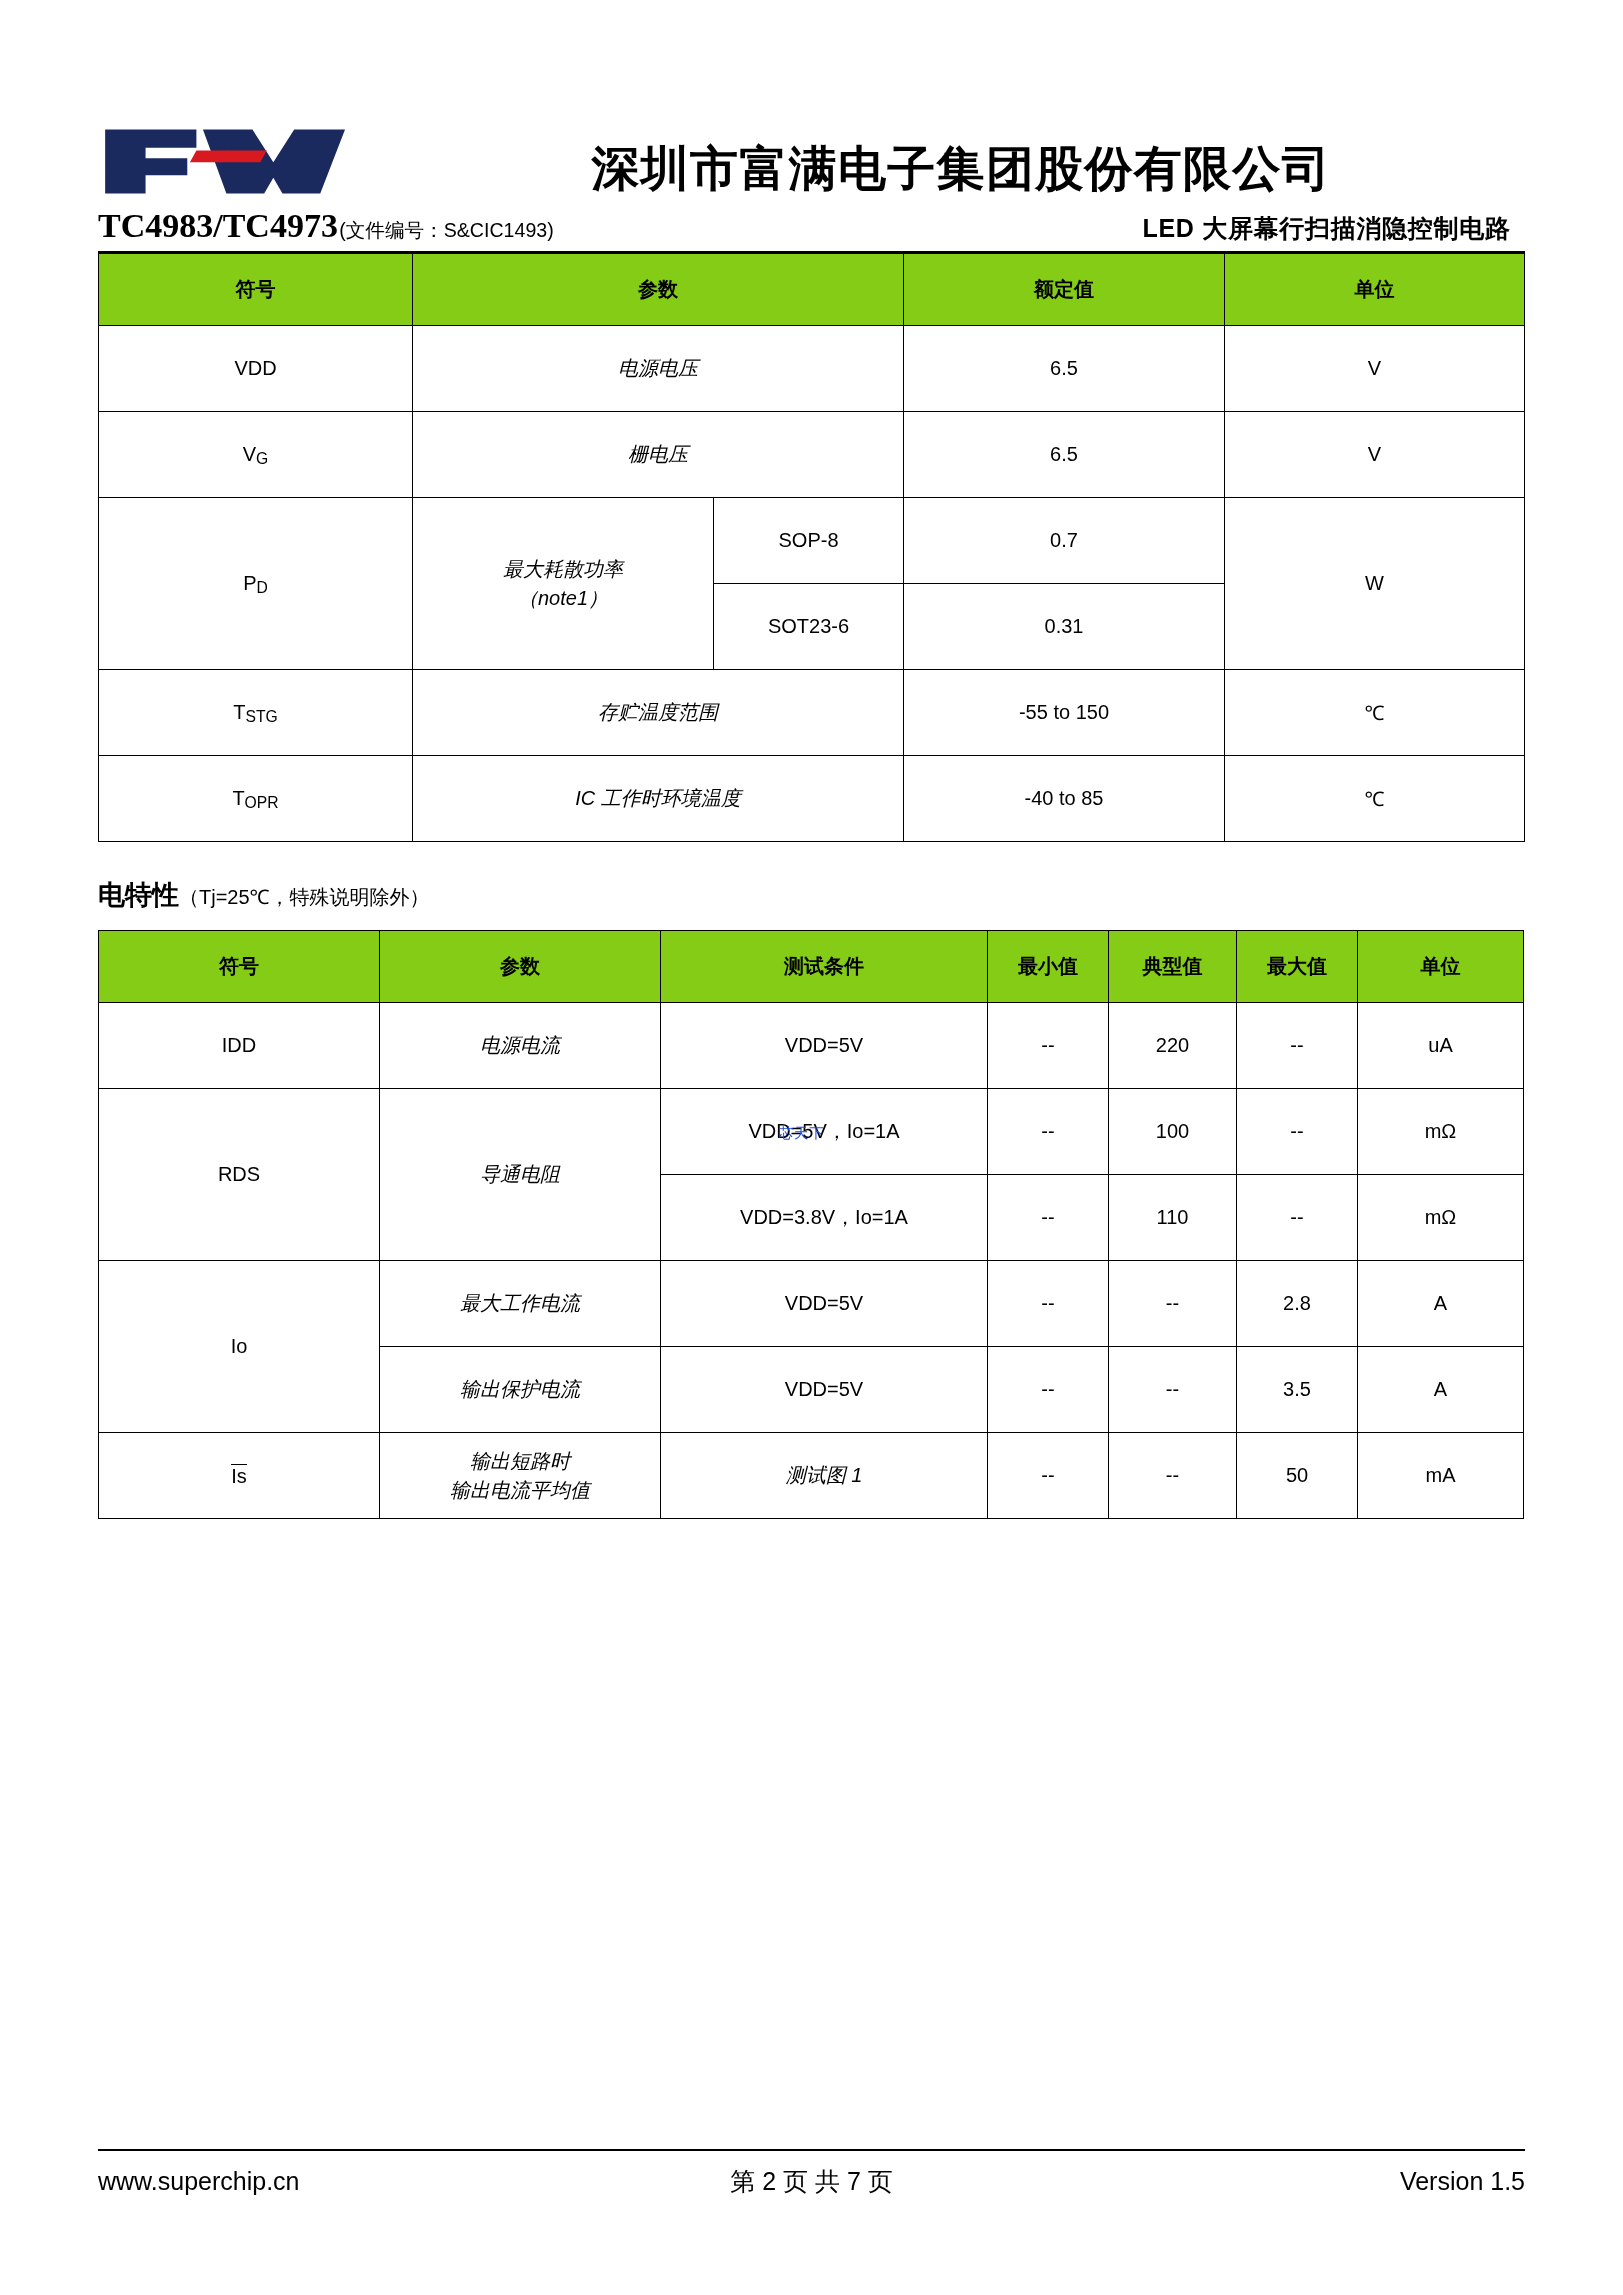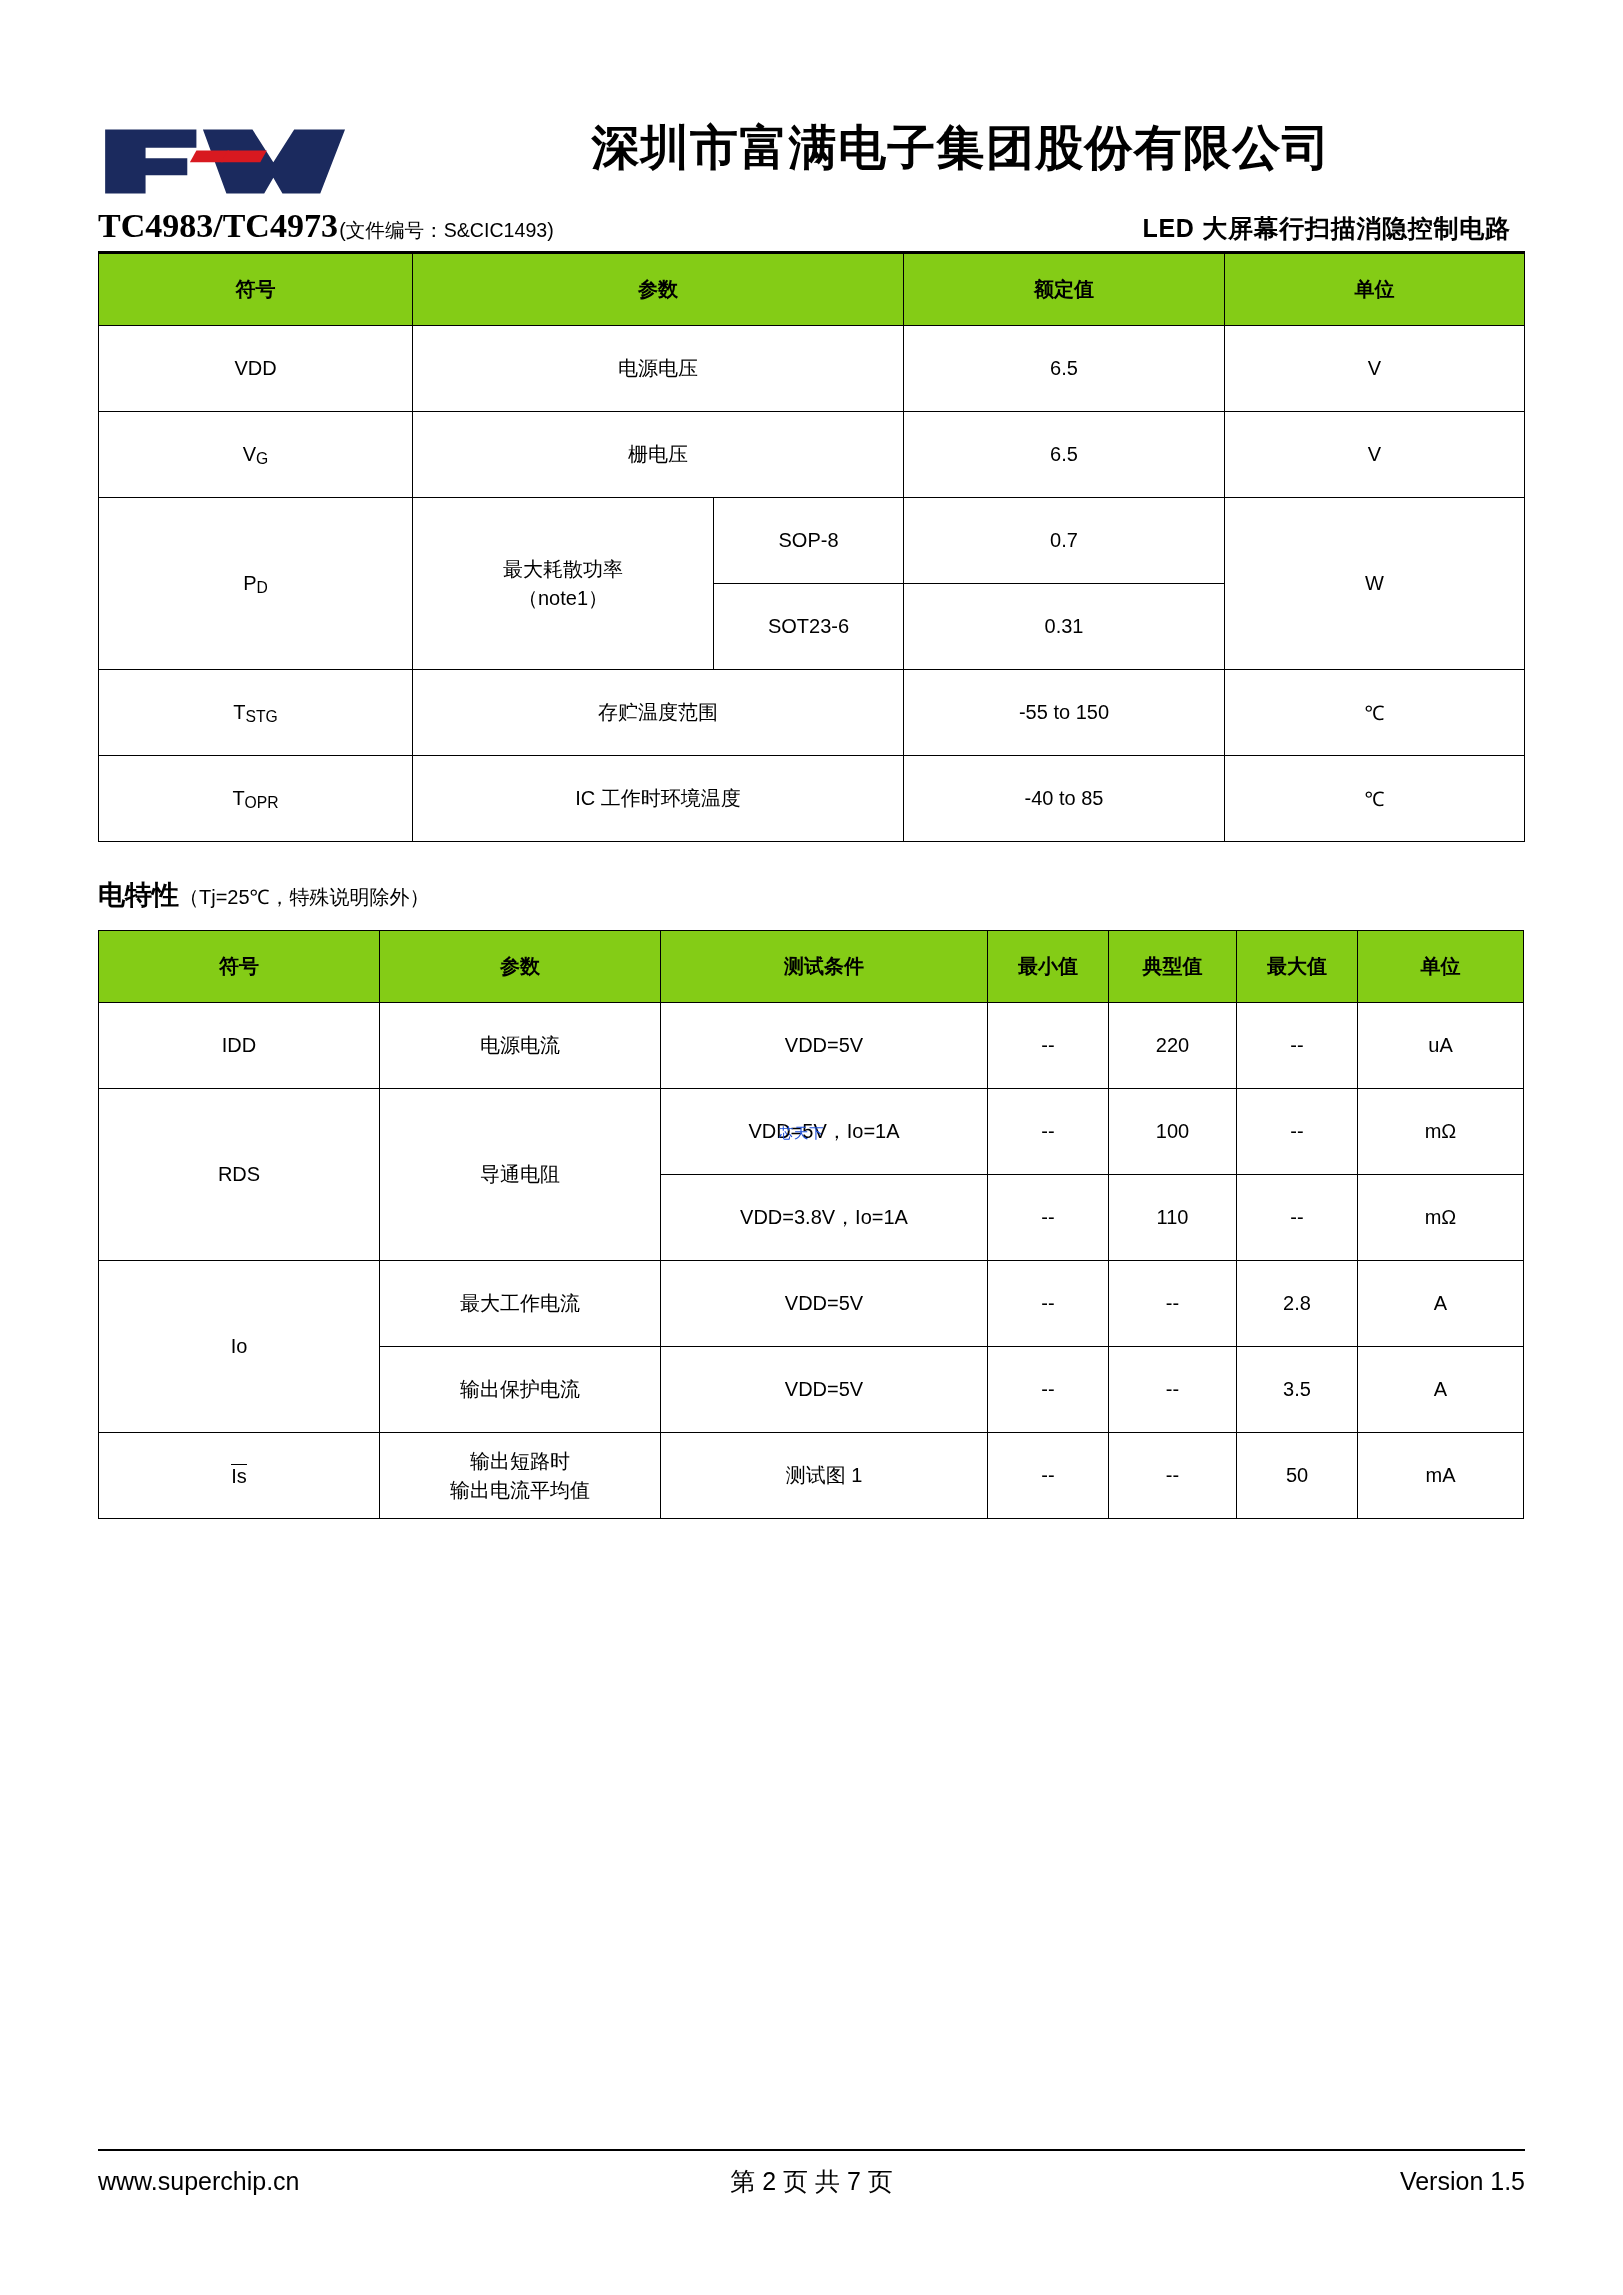--- a/index.html
+++ b/index.html
@@ -19,21 +19,21 @@
     left: 0; top: 0;
     width: 1623px;
     height: 2295px;
     box-sizing: border-box;
     padding: 98px 98px 0 98px;
   }
 
   
   .header {
     display: flex;
-    align-items: center;
+    align-items: flex-end;
     gap: 31px;
   }
   .logo {
     width: 262px;
     height: 88px;
     flex: 0 0 auto;
     position: relative;
     margin-top: 11.8px;
   }
   .company-block {
@@ -120,21 +120,21 @@
     font-weight: normal;
   }
   table.spec th {
     background: #84cc16;
     font-weight: bold;
     height: 71px;
   }
   table.spec td {
     height: 85px;
   }
-  .cn-cell { font-family: "Liberation Sans", sans-serif; }
+  .cn-cell { font-family: "Liberation Sans", sans-serif; font-style: italic; }
   sub.sm {
     font-size: 15.7px;
     vertical-align: baseline;
     position: relative;
     top: 2.6px;
   }
   .overline {
     border-top: 1.3px solid #000;
     padding-top: 1.3px;
     display: inline-block;

